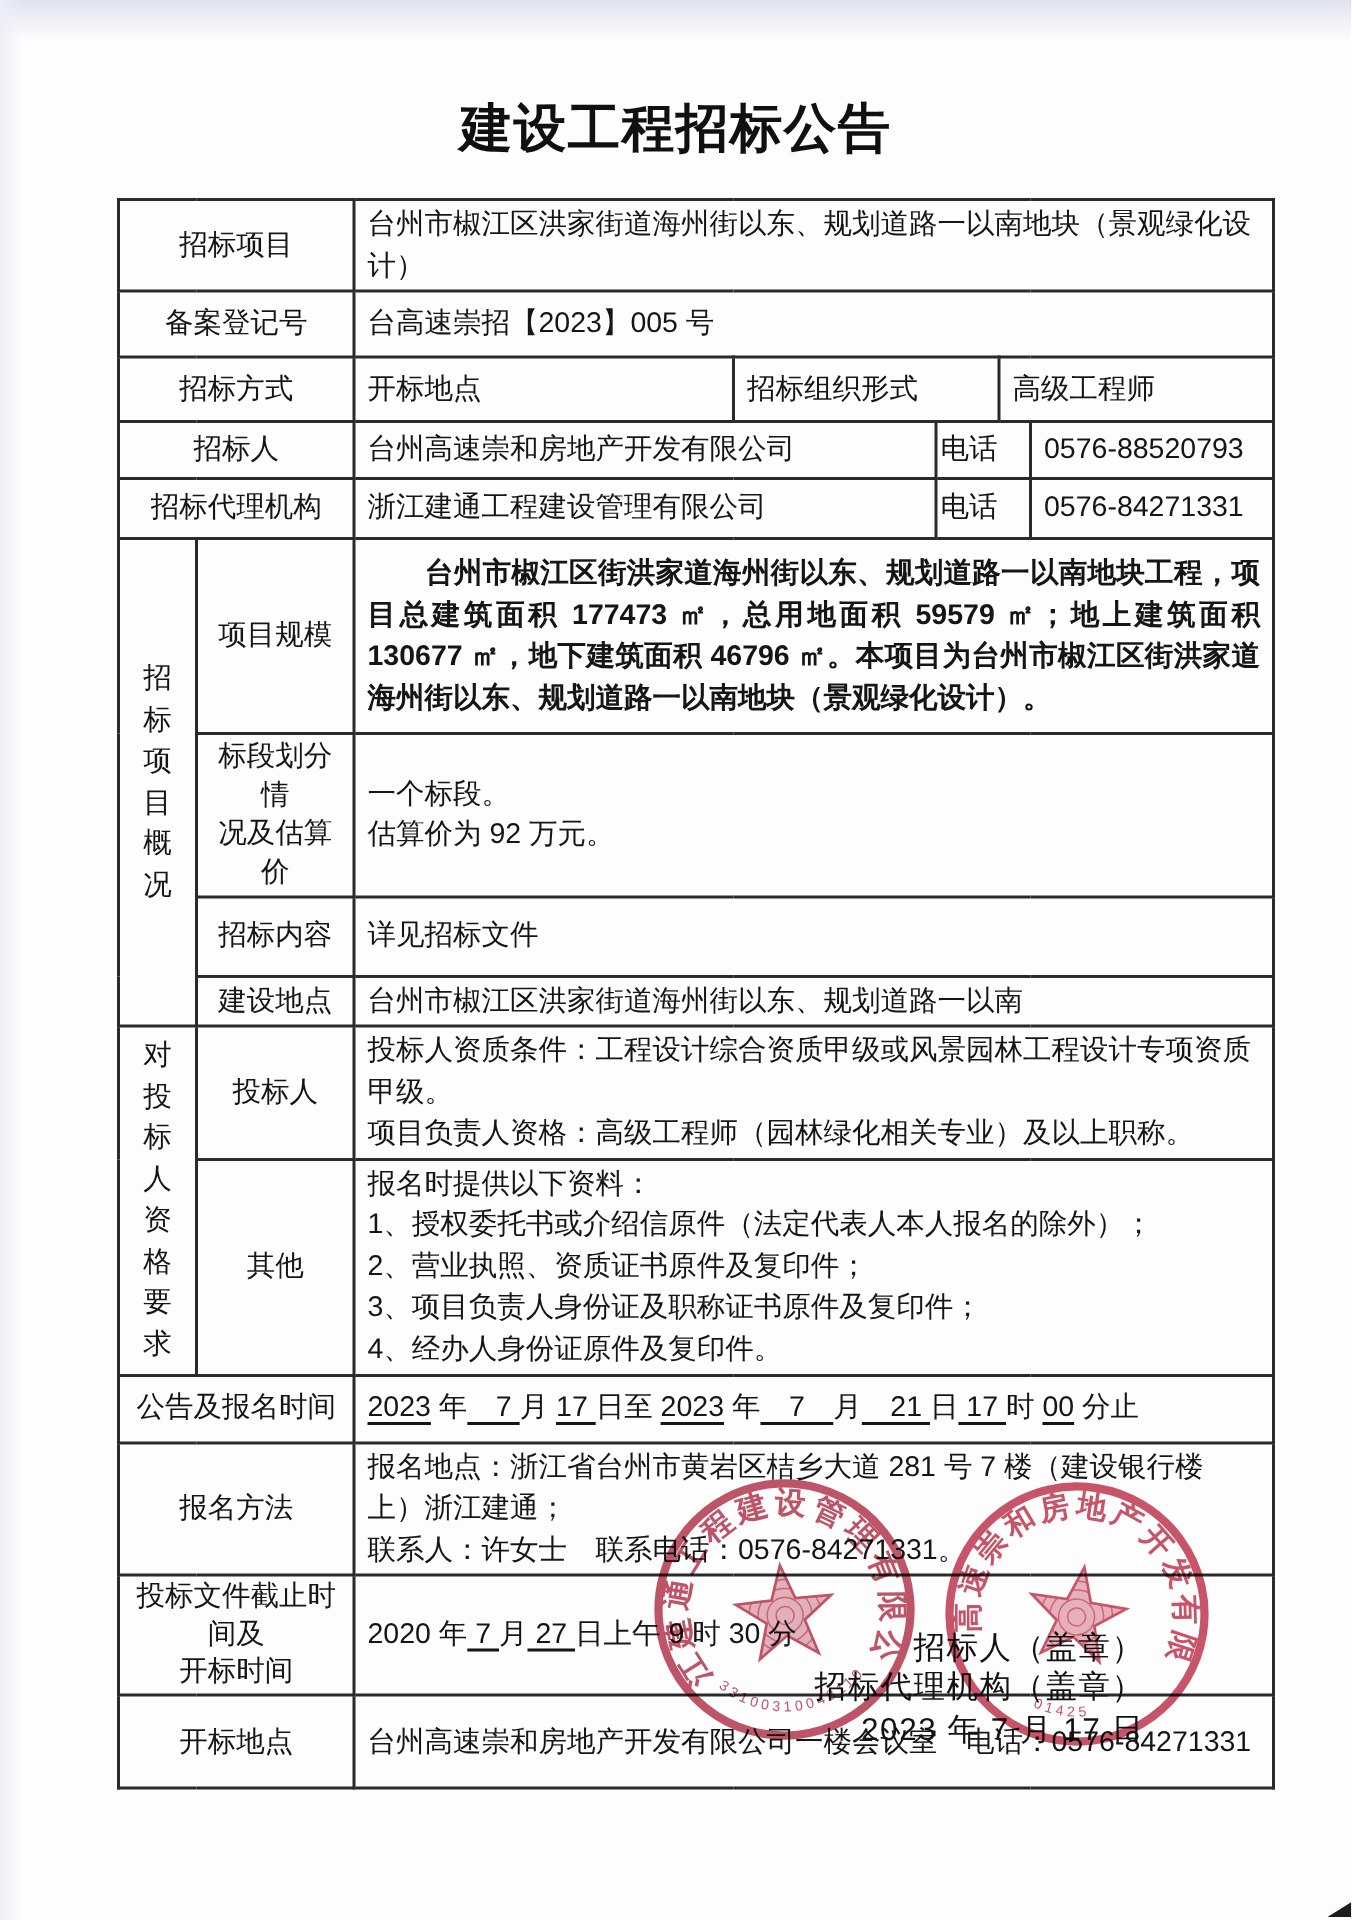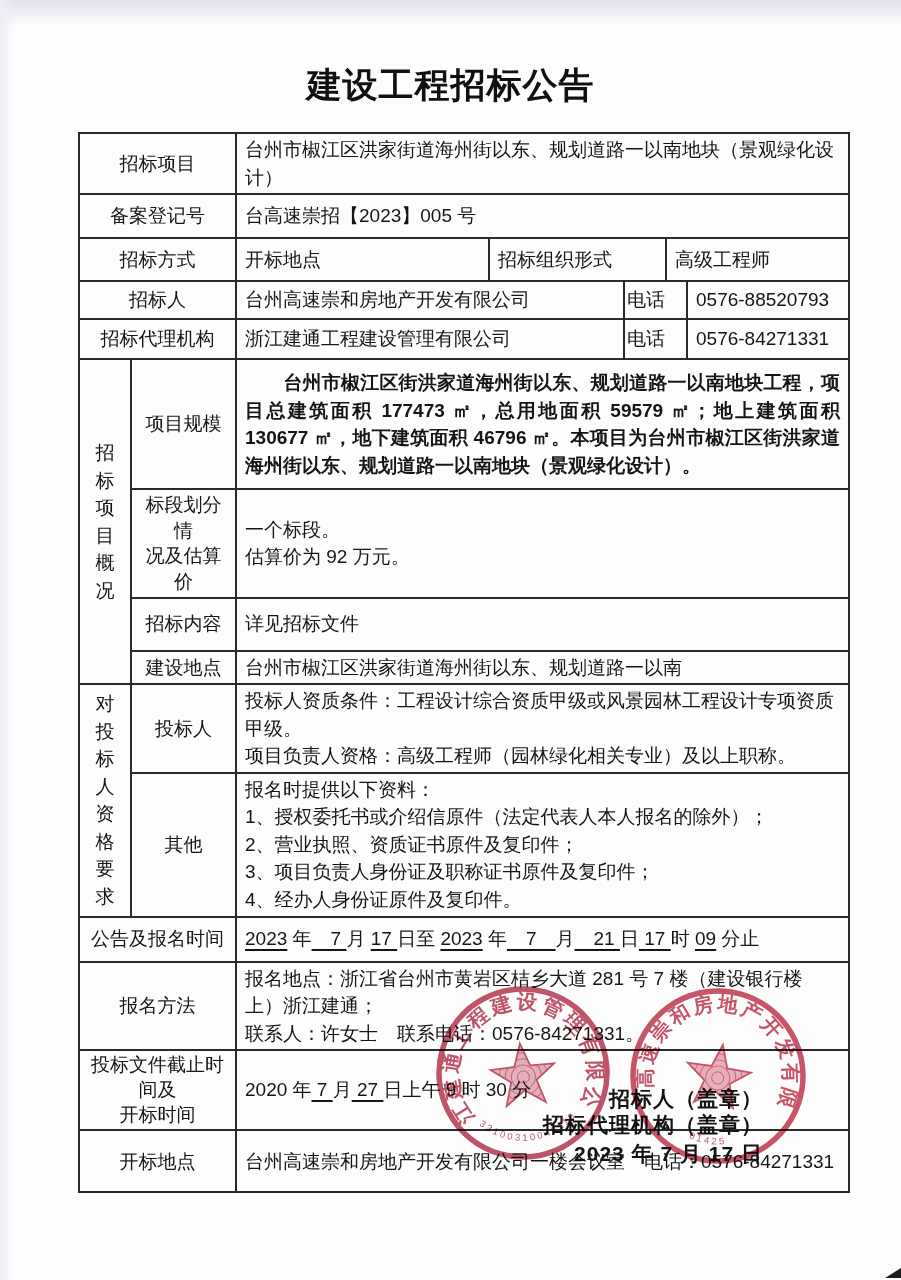--- a/index.html
+++ b/index.html
@@ -37,21 +37,21 @@
   .vlabel{white-space:pre-line;text-align:center;line-height:1.7;padding:2px 2px;}
   .para{
     text-align:left;vertical-align:top;padding:10px 12px 6px 12px;
     line-height:1.5;text-align:justify;font-weight:bold;
   }
   .indent40{padding-left:42px;}
   .pad10{padding-left:12px;padding-right:12px;border-radius:22px;}
   .u{text-decoration:underline;text-underline-offset:4px;text-decoration-thickness:1.5px;}
   .sign-block{
     position:absolute;right:138px;top:1086px;text-align:right;
-    font-size:21px;line-height:26px;color:#121212;letter-spacing:1px;font-weight:bold;
+    font-size:21px;line-height:26px;color:#121212;letter-spacing:1px;
   }
   .seal{position:absolute;mix-blend-mode:multiply;opacity:0.87;}
   #seal-agency{left:433px;top:983px;transform:rotate(-6deg);}
   #seal-bidder{left:627px;top:985px;transform:rotate(9deg);}
   .corner-mark{
     position:absolute;right:0;bottom:2px;width:16px;height:10px;background:#1c1c1c;
     clip-path:polygon(100% 0,100% 100%,0 100%);
   }
 </style>
 </head>
@@ -134,21 +134,21 @@
         <td class="lbl">其他</td>
         <td colspan="5" class="lft pre pad10">报名时提供以下资料：
 1、授权委托书或介绍信原件（法定代表人本人报名的除外）；
 2、营业执照、资质证书原件及复印件；
 3、项目负责人身份证及职称证书原件及复印件；
 4、经办人身份证原件及复印件。</td>
       </tr>
 
       <tr style="height:45px">
         <td colspan="2" class="lbl">公告及报名时间</td>
-        <td colspan="5" class="ctr"><span class="u">2023</span><span> 年</span><span class="u">　7 </span><span>月 </span><span class="u">17 </span><span>日至 </span><span class="u">2023</span><span> 年</span><span class="u">　7　</span><span>月</span><span class="u">　21 </span><span>日</span><span class="u"> 17 </span><span>时 </span><span class="u">09</span><span> 分止</span></td>
+        <td colspan="5" class="ctr"><span class="u">2023</span><span> 年</span><span class="u">　7 </span><span>月 </span><span class="u">17 </span><span>日至 </span><span class="u">2023</span><span> 年</span><span class="u">　7　</span><span>月</span><span class="u">　21 </span><span>日</span><span class="u"> 17 </span><span>时 </span><span class="u">00</span><span> 分止</span></td>
       </tr>
       <tr style="height:82px">
         <td colspan="2" class="lbl">报名方法</td>
         <td colspan="5" class="lft pre pad10">报名地点：浙江省台州市黄岩区桔乡大道 281 号 7 楼（建设银行楼上）浙江建通；
 联系人：许女士　联系电话：0576-84271331。</td>
       </tr>
       <tr style="height:53px">
         <td colspan="2" class="lbl pre" style="line-height:1.3">投标文件截止时间及
 开标时间</td>
         <td colspan="5" class="ctr"><span>2020 年</span><span class="u"> 7 </span><span>月</span><span class="u"> 27 </span><span>日上午 9 时 30 分</span></td>

